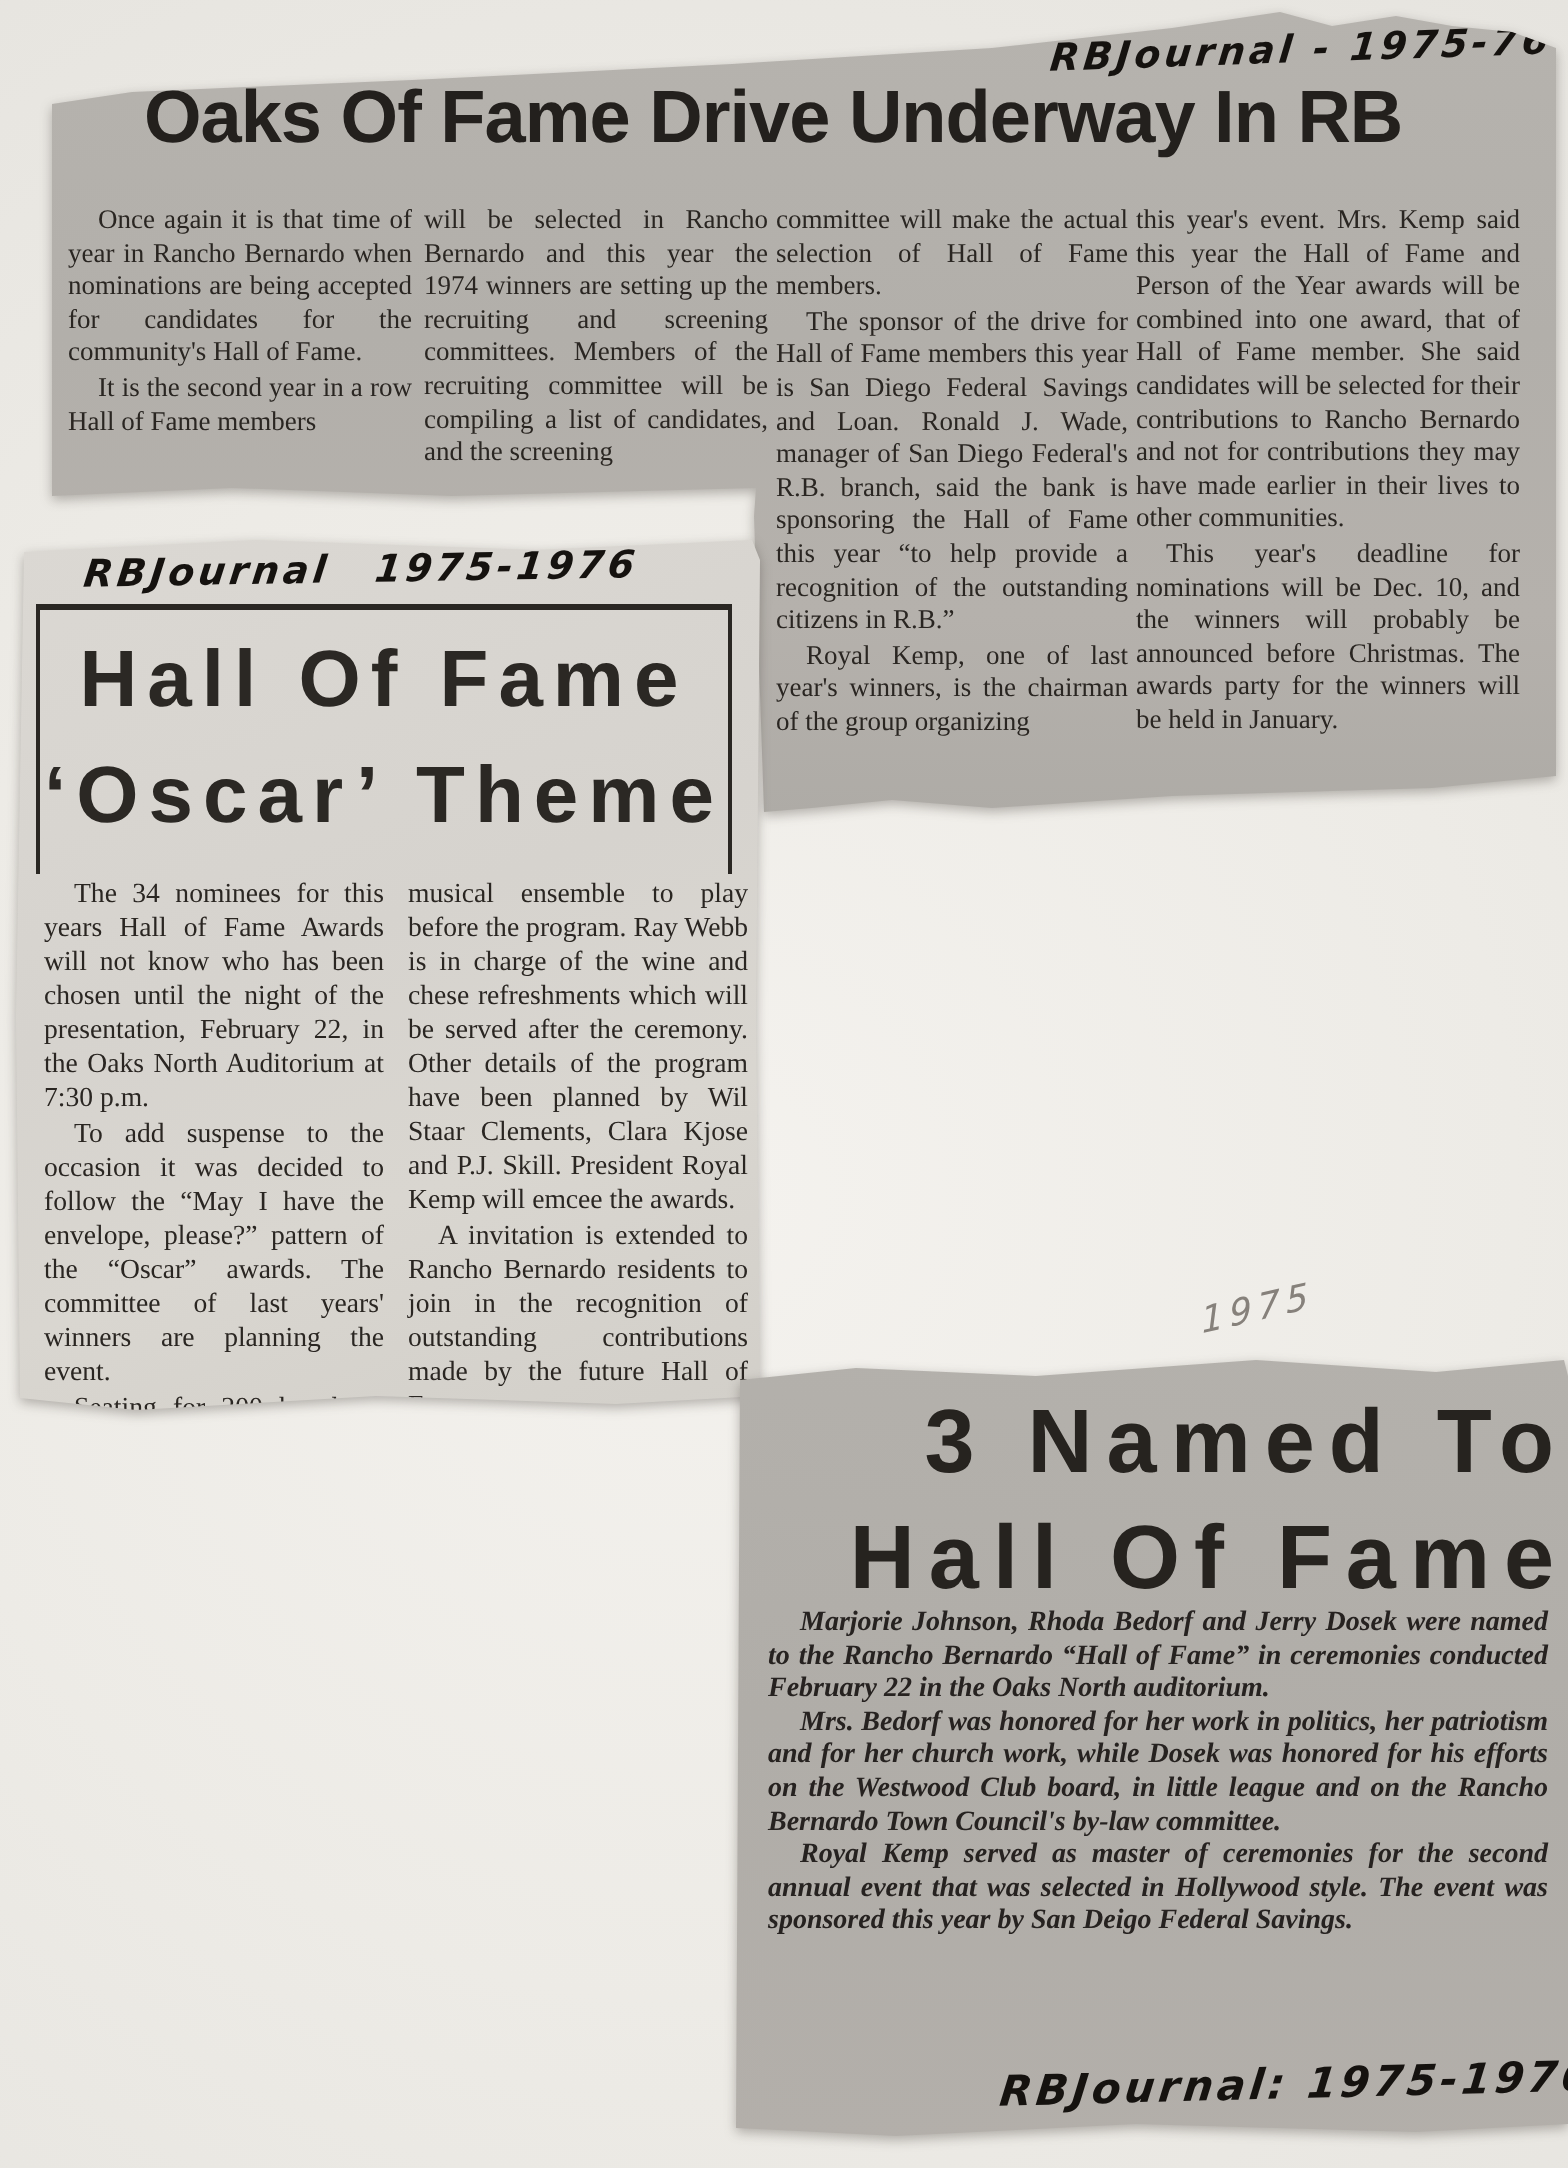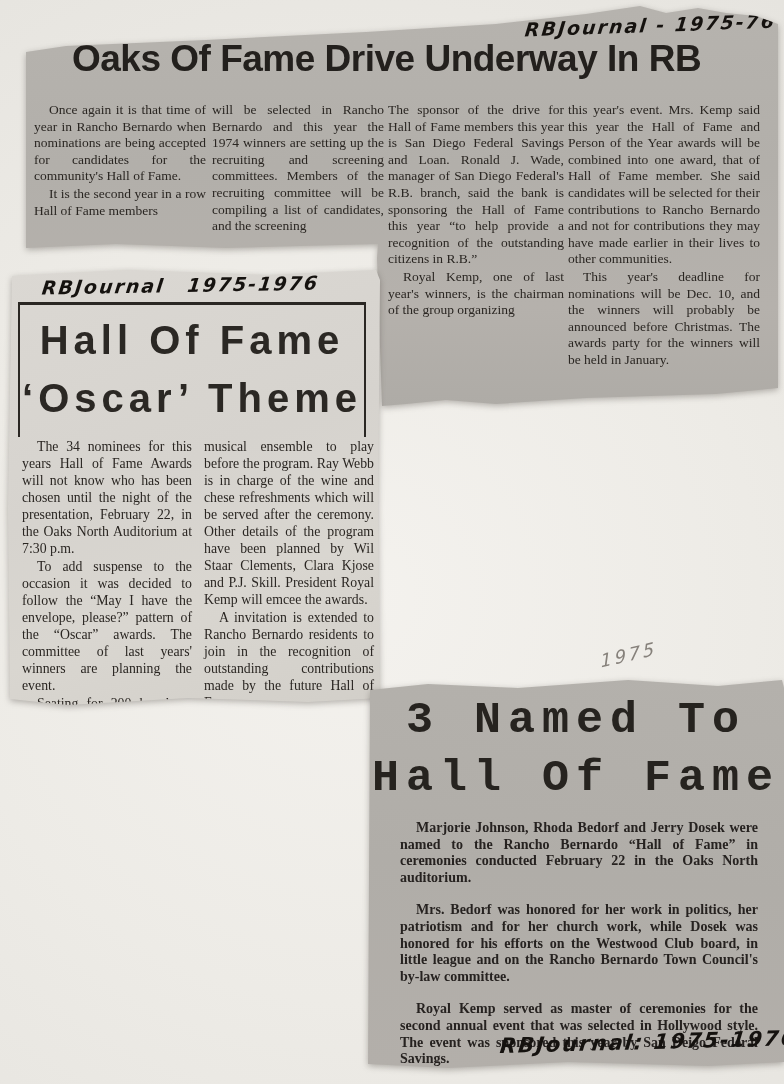--- a/index.html
+++ b/index.html
@@ -50,40 +50,40 @@
   }
   .hl-box .line{
     font-family:"Liberation Sans", sans-serif;font-weight:bold;
     font-size:40px;letter-spacing:5px;color:#2b2824;line-height:58px;white-space:nowrap;
   }
   .hl-box .line:first-child{margin-top:6px;}
   .hl-named{
     position:absolute;left:0;top:14px;width:416px;text-align:center;
   }
   .hl-named .line{
-    font-family:Liberation Mono, monospace;font-weight:bold;
-    font-size:45px;letter-spacing:7px;color:#26231f;line-height:58px;white-space:nowrap;
+    font-family:Liberation Sans, sans-serif;font-weight:bold;
+    font-size:45px;letter-spacing:7px;color:#26231f;line-height:58px;white-space:nowrap;text-align:right;
   }
   
   .body{position:absolute;color:#2a2622;text-align:justify;}
   .body p{margin:0 0 1px 0;text-indent:15px;}
   .body.cont p:first-child{text-indent:0;}
   .drive-body{top:96px;font-size:13.5px;line-height:16.6px;}
   .drive-body.c1{left:8px;width:172px;}
   .drive-body.c2{left:186px;width:172px;}
   .drive-body.c3{left:362px;width:176px;}
   .drive-body.c4{left:542px;width:192px;}
   .oscar-body{top:170px;font-size:13.8px;line-height:17px;}
   .oscar-body.c1{left:14px;width:170px;}
   .oscar-body.c2{left:196px;width:170px;}
   .named-body{
     left:16px;top:126px;width:390px;
     font-size:14px;line-height:16.6px;font-weight:bold;color:#262220;
   }
-  .named-body p{margin:16px;text-indent:16px;}
+  .named-body p{margin:0;text-indent:16px;font-style:italic;}
   
   .hand{
     position:absolute;
     font-family:"DejaVu Sans", sans-serif;font-weight:bold;font-style:italic;
     color:#15120f;white-space:nowrap;
   }
   .hand-top{left:499px;top:8px;font-size:19px;letter-spacing:2px;transform:rotate(-2deg) skewX(-8deg);}
   .hand-oscar{left:34px;top:6px;font-size:19px;letter-spacing:2px;word-spacing:14px;transform:rotate(-1deg) skewX(-8deg);}
   .hand-bottom{left:132px;top:352px;font-size:21px;letter-spacing:2px;transform:rotate(-1.5deg) skewX(-8deg);}
   .hand-year{
@@ -101,20 +101,21 @@
       <div class="hand hand-top">RBJournal - 1975-76</div>
       <div class="hl-drive">Oaks Of Fame Drive Underway In RB</div>
       <div class="body drive-body c1">
           <p>Once again it is that time of year in Rancho Bernardo when nominations are being accepted for candidates for the community's Hall of Fame.</p>
           <p>It is the second year in a row Hall of Fame members</p>
         </div>
       <div class="body drive-body c2 cont">
           <p>will be selected in Rancho Bernardo and this year the 1974 winners are setting up the recruiting and screening committees. Members of the recruiting committee will be compiling a list of candidates, and the screening</p>
         </div>
       <div class="body drive-body c3 cont">
+          <p>committee will make the actual selection of Hall of Fame members.</p>
           <p>The sponsor of the drive for Hall of Fame members this year is San Diego Federal Savings and Loan. Ronald J. Wade, manager of San Diego Federal's R.B. branch, said the bank is sponsoring the Hall of Fame this year “to help provide a recognition of the outstanding citizens in R.B.”</p>
           <p>Royal Kemp, one of last year's winners, is the chairman of the group organizing</p>
         </div>
       <div class="body drive-body c4 cont">
           <p>this year's event. Mrs. Kemp said this year the Hall of Fame and Person of the Year awards will be combined into one award, that of Hall of Fame member. She said candidates will be selected for their contributions to Rancho Bernardo and not for contributions they may have made earlier in their lives to other communities.</p>
           <p>This year's deadline for nominations will be Dec. 10, and the winners will probably be announced before Christmas. The awards party for the winners will be held in January.</p>
         </div>
     </div>
   </div>
 

